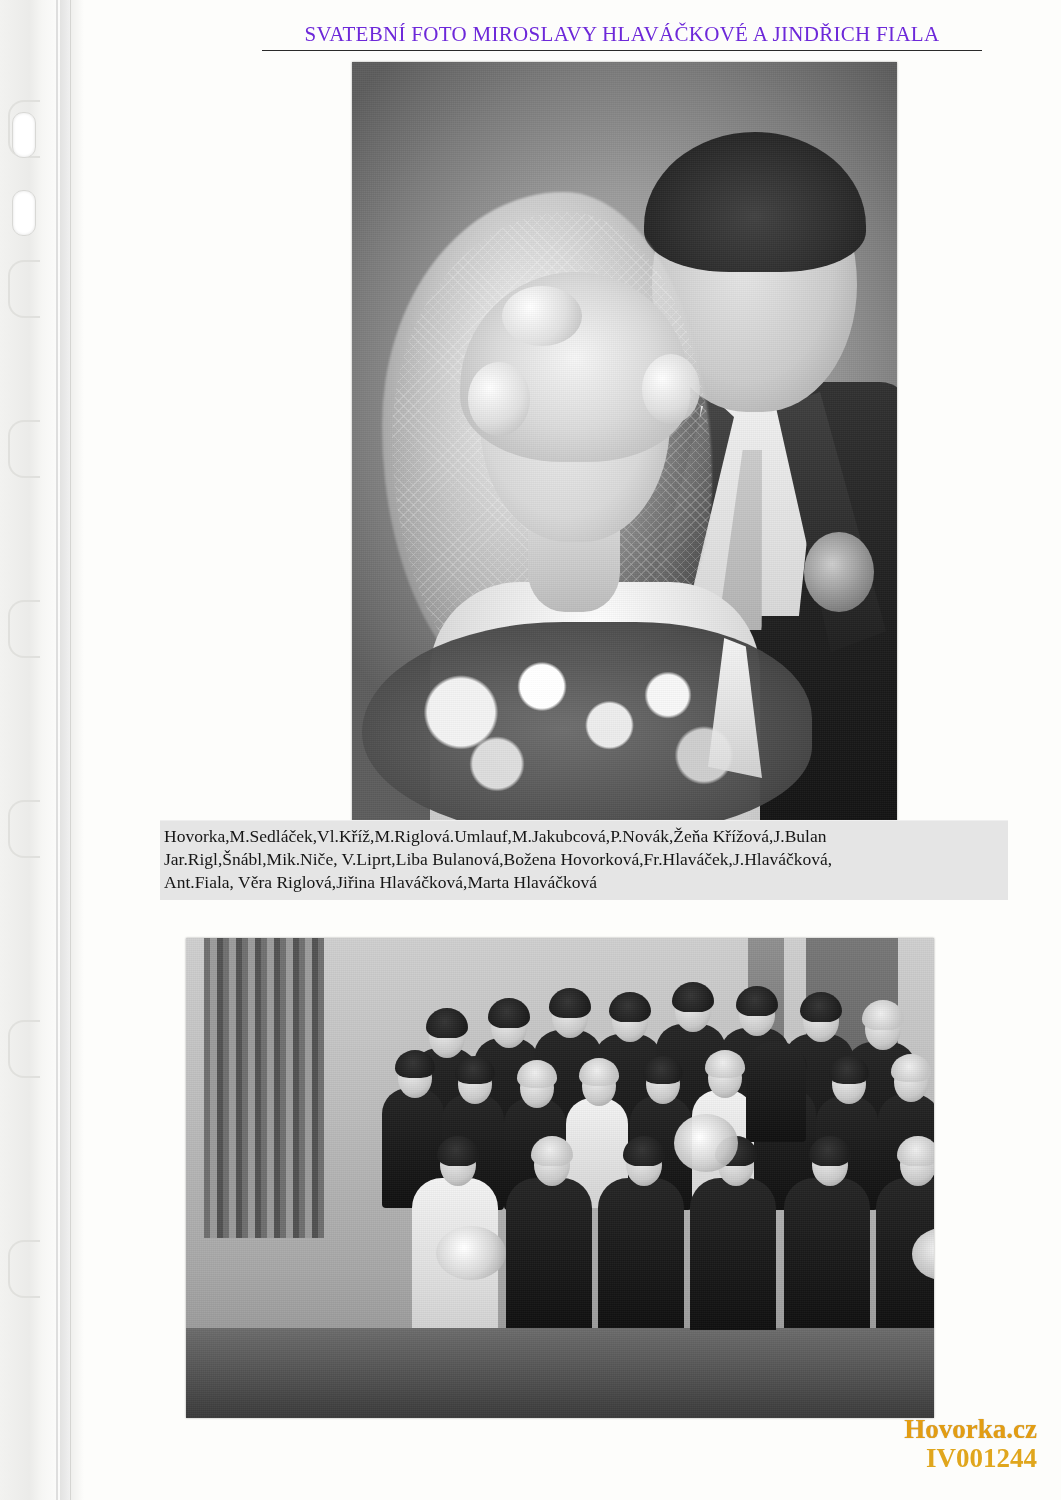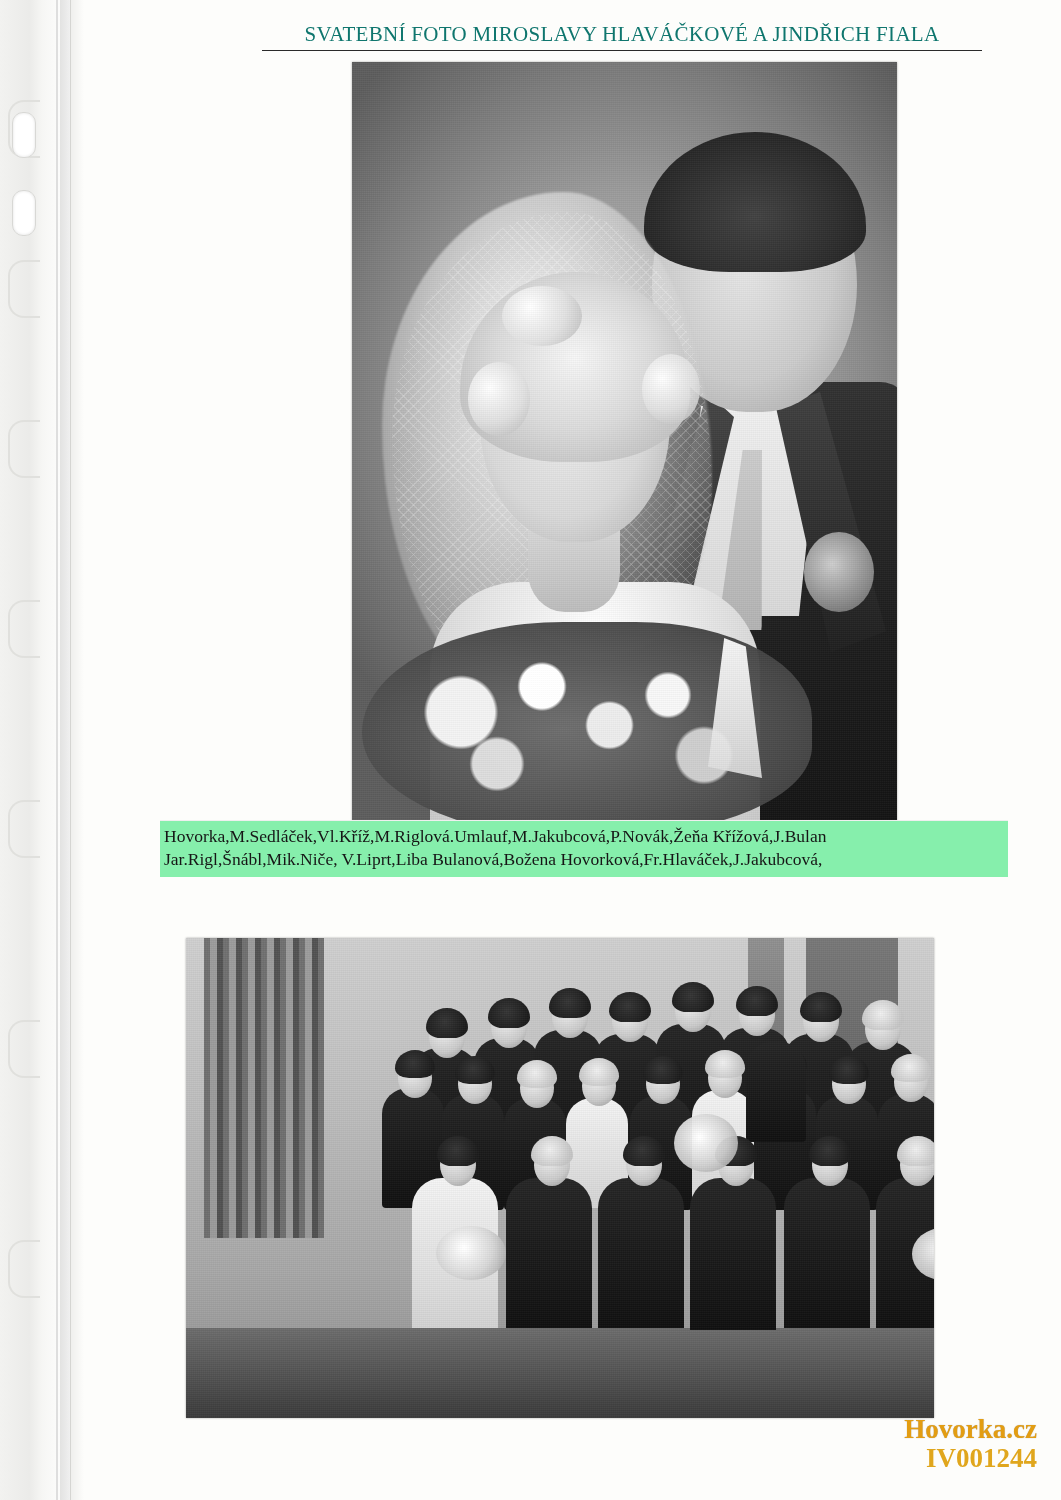--- a/index.html
+++ b/index.html
@@ -58,21 +58,21 @@
     left: 262px; top: 22px;
     width: 720px;
     border-bottom: 1px solid #2a2a2a;
     padding-bottom: 3px;
     text-align: center;
   }
   .title-band .title-text {
     font-family: "Liberation Serif", serif;
     font-size: 21px;
     letter-spacing: .3px;
-    color: #0f766e;
+    color: #6d28d9;
     white-space: nowrap;
   }
 
   
   .photo {
     position: absolute;
     overflow: hidden;
     background: #8d8d8d;
   }
   .photo-top {
@@ -235,21 +235,21 @@
     background: linear-gradient(180deg,#ffffff 0%, #ddd9d1 100%);
     clip-path: polygon(30% 0, 70% 6%, 100% 100%, 0 92%);
     opacity:.92;
   }
 
   
   .caption {
     position: absolute;
     left: 160px; top: 820px;
     width: 840px;
-    background: #86efac;
+    background: #e5e5e5;
     padding: 4px 4px 6px 4px;
     border-top: 1px solid #efefef;
   }
   .caption-line {
     font-family: "Liberation Serif", serif;
     font-size: 17.5px;
     line-height: 23px;
     color: #161616;
     white-space: nowrap;
   }
@@ -393,21 +393,22 @@
       <div class="boutonniere"></div>
       <div class="bouquet"></div>
       <div class="ribbon"></div>
 
       <div class="grain"></div>
     </div>
   </div>
 
   <div class="caption">
     <div class="caption-line">Hovorka,M.Sedláček,Vl.Kříž,M.Riglová.Umlauf,M.Jakubcová,P.Novák,Žeňa Křížová,J.Bulan</div>
-    <div class="caption-line">Jar.Rigl,Šnábl,Mik.Niče, V.Liprt,Liba Bulanová,Božena Hovorková,Fr.Hlaváček,J.Jakubcová,</div>
+    <div class="caption-line">Jar.Rigl,Šnábl,Mik.Niče, V.Liprt,Liba Bulanová,Božena Hovorková,Fr.Hlaváček,J.Hlaváčková,</div>
+    <div class="caption-line">Ant.Fiala, Věra Riglová,Jiřina Hlaváčková,Marta Hlaváčková</div>
   </div>
 
   <div class="photo photo-group">
     <div class="bw">
       <div class="hall-bg"></div>
       <div class="curtain"></div>
       <div class="wall-panel"></div>
       <div class="wall-panel2"></div>
       <div class="floor"></div>
 

